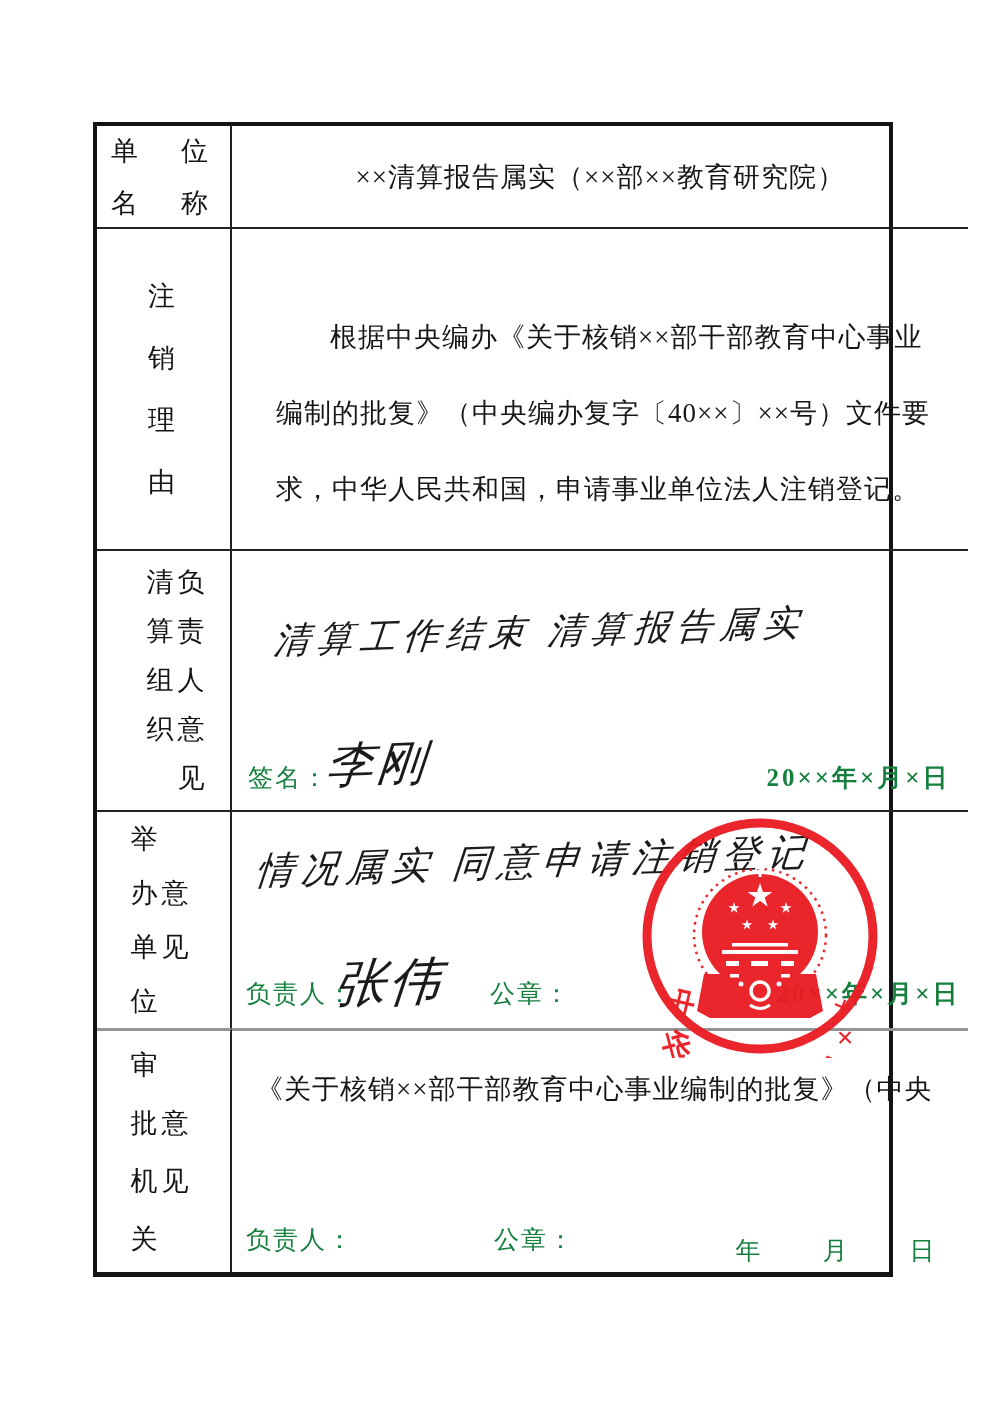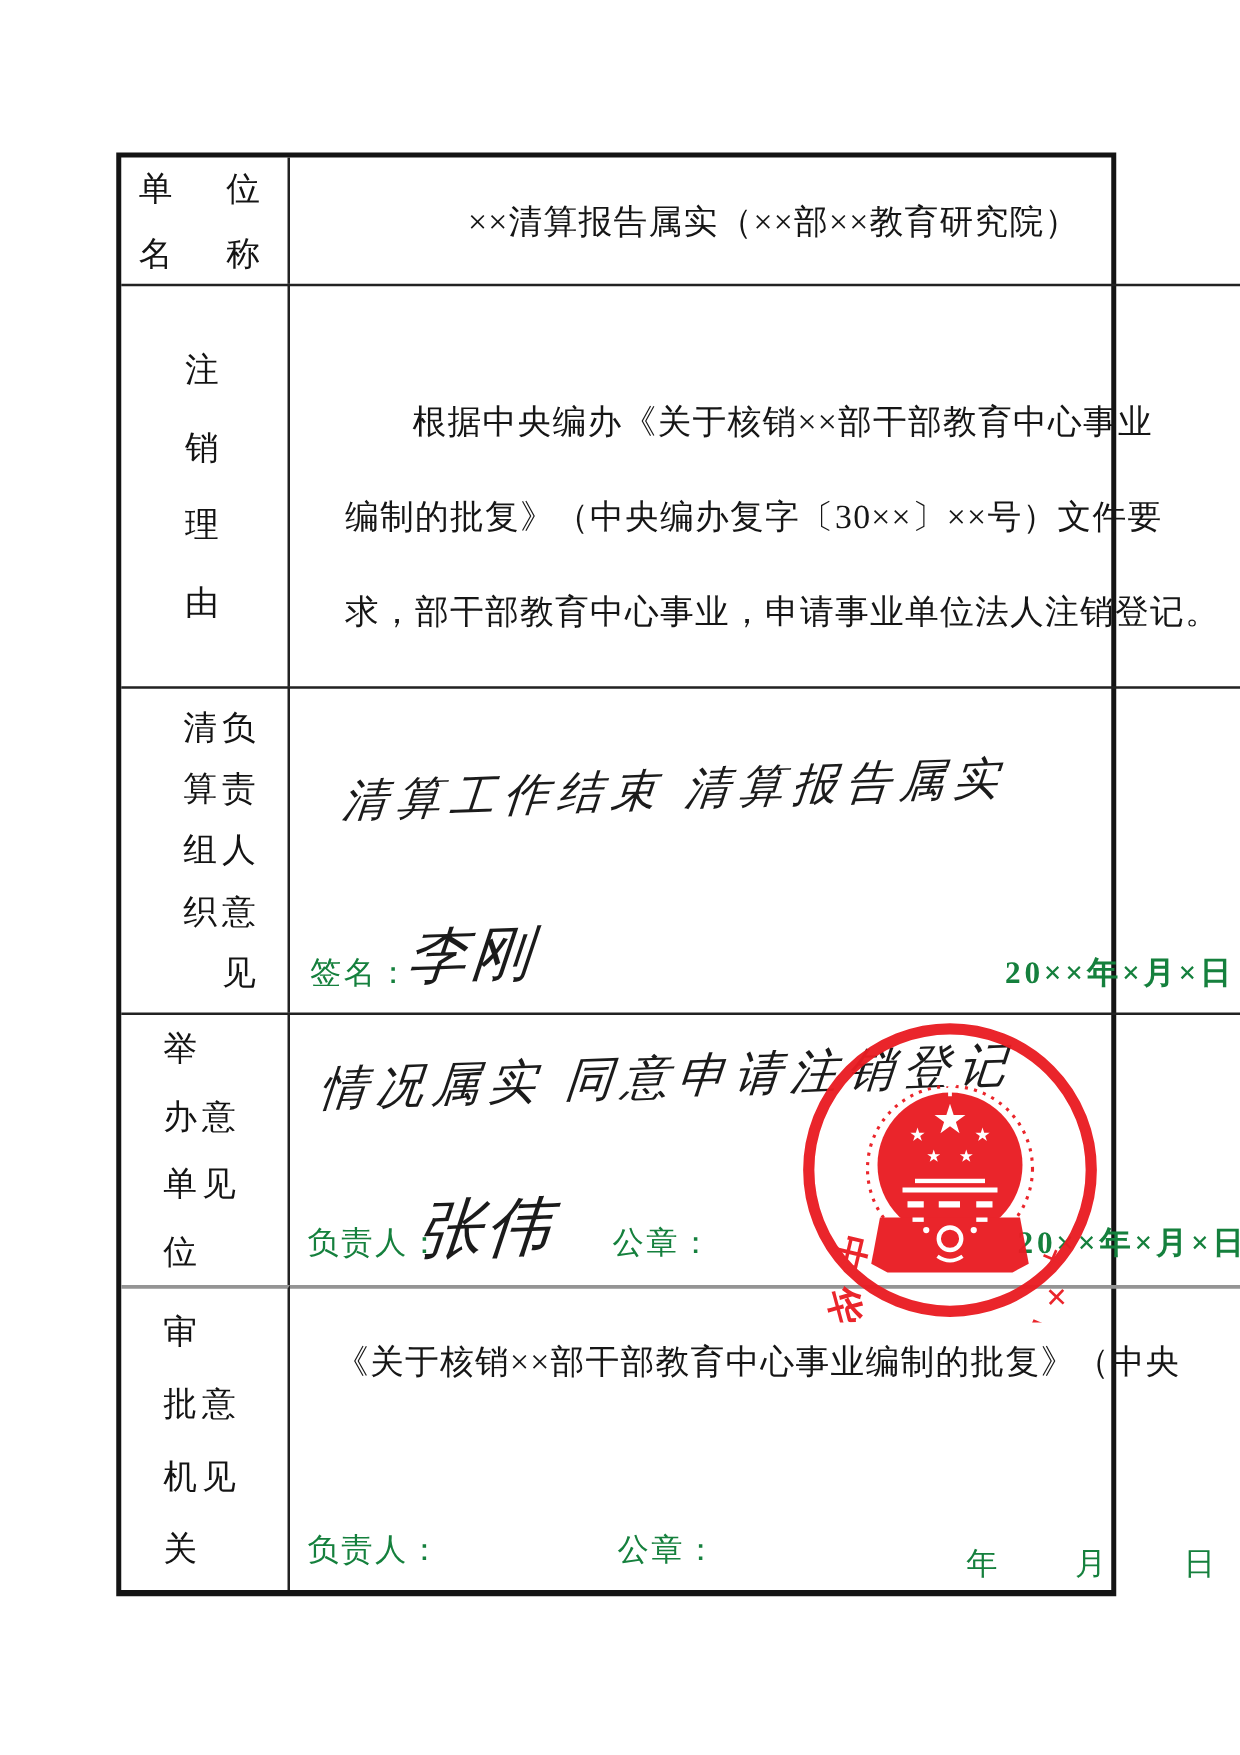--- a/index.html
+++ b/index.html
@@ -30,21 +30,21 @@
   .unit-label div{line-height:52px;letter-spacing:8px;}
   .content-cell{font-size:27px;color:#161616;}
   .center-value{
     display:flex;align-items:center;justify-content:center;height:100%;
     letter-spacing:1px;
   }
   .para{padding:70px 30px 0 44px;}
   .para div{line-height:76px;letter-spacing:1px;white-space:nowrap;}
   .para div:first-child{text-indent:2em;}
   .para2{padding:26px 36px 0 24px;}
-  .para2 div{line-height:64px;letter-spacing:1px;white-space:nowrap;margin-left:12px;}
+  .para2 div{line-height:64px;letter-spacing:1px;white-space:nowrap;}
   .hw{
     font-style:italic;color:#1b1b1b;
     transform:rotate(-2deg) skewX(-7deg);transform-origin:left center;
     white-space:nowrap;
   }
   .hw-note{position:absolute;font-size:36px;letter-spacing:7px;}
   .hw-sig{position:absolute;font-size:48px;letter-spacing:3px;font-weight:500;}
   .fld{position:absolute;font-size:25px;letter-spacing:2px;color:#15803d;white-space:pre;font-family:Liberation Serif, serif;}
   .date{font-weight:600;letter-spacing:3px;}
   .seal{position:absolute;left:638px;top:814px;z-index:6;opacity:0.96;}
@@ -70,22 +70,22 @@
       <div class="label-lines">
           <div>注</div>
           <div>销</div>
           <div>理</div>
           <div>由</div>
         </div>
     </div>
     <div class="cell content-cell r2">
       <div class="para">
           <div>根据中央编办《关于核销××部干部教育中心事业</div>
-          <div>编制的批复》（中央编办复字〔30××〕××号）文件要</div>
-          <div>求，部干部教育中心事业，申请事业单位法人注销登记。</div>
+          <div>编制的批复》（中央编办复字〔40××〕××号）文件要</div>
+          <div>求，中华人民共和国，申请事业单位法人注销登记。</div>
         </div>
     </div>
 
     <div class="cell label-cell r3">
       <div class="label-lines tight two-col">
           <div>清负</div>
           <div>算责</div>
           <div>组人</div>
           <div>织意</div>
           <div>　见</div>

